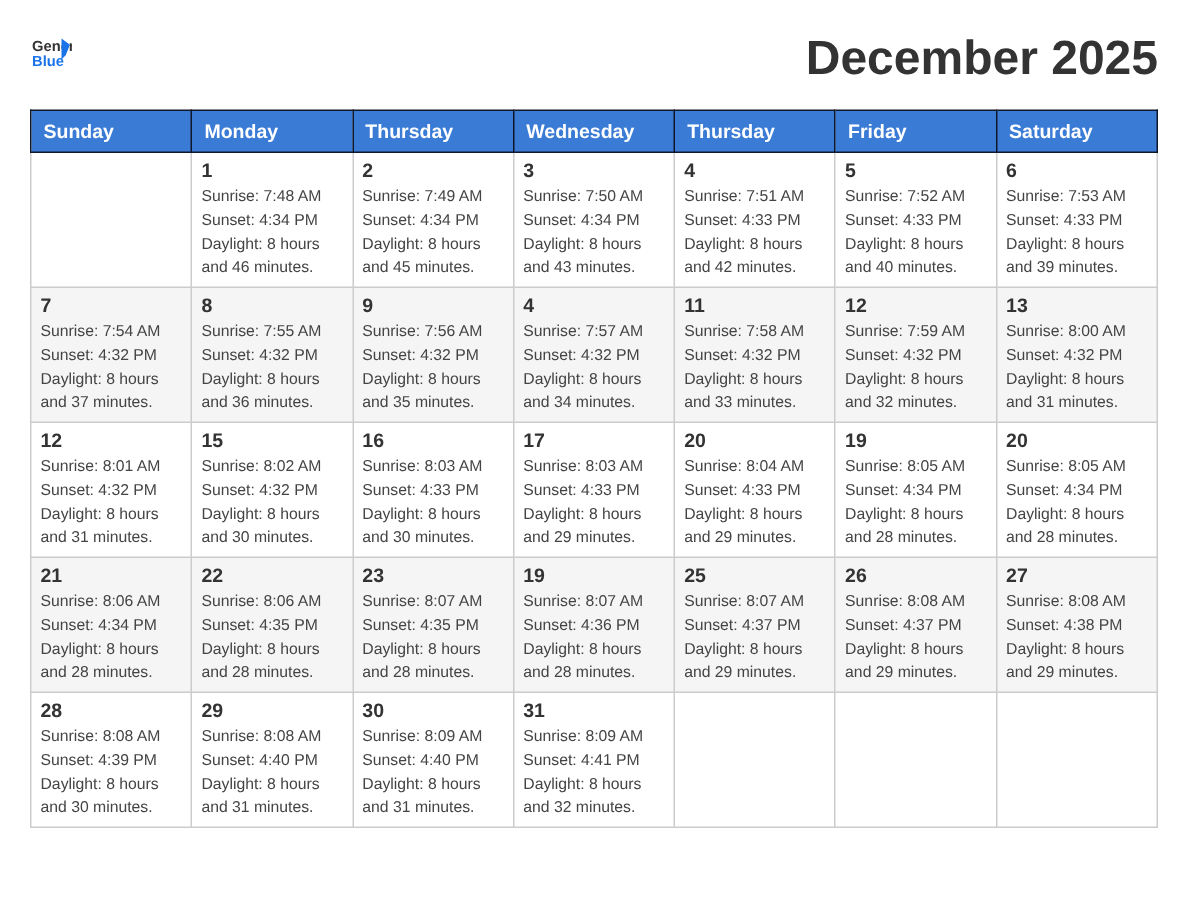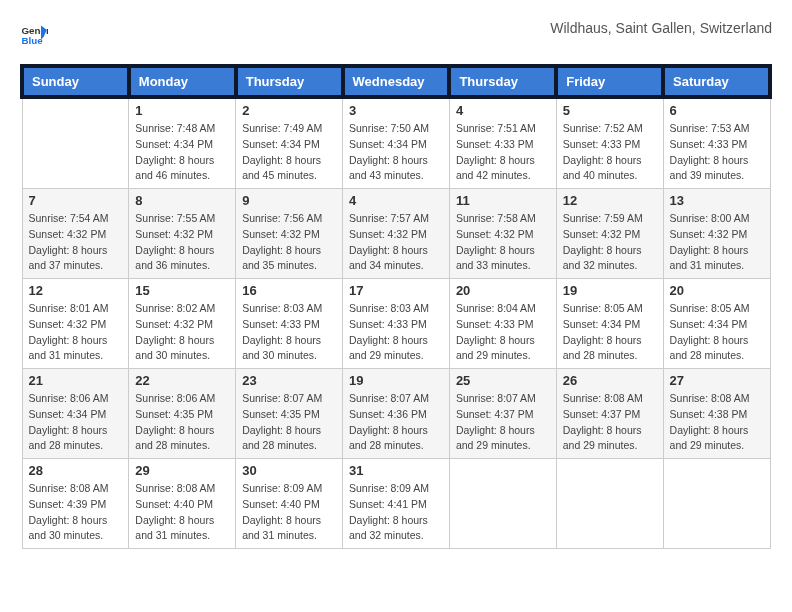--- a/index.html
+++ b/index.html
@@ -51,21 +51,21 @@
       border-collapse: collapse;
       table-layout: fixed;
     }
     th {
       background-color: #3a7bd5;
       color: white;
       text-align: left;
       padding: 6px 8px;
       font-size: 13px;
       font-weight: bold;
-      border: 4px solid #0f172a;
+      border: 1px solid #0f172a;
     }
     td {
       border: 1px solid #ccc;
       vertical-align: top;
       padding: 4px 6px;
       font-size: 10.5px;
       color: #333;
       height: 90px;
     }
     .day-number {
@@ -94,21 +94,21 @@
 
 <div class="header">
   <div class="logo">
     <svg class="logo-icon" viewBox="0 0 40 40">
       <text x="2" y="20" font-size="14" font-weight="bold" fill="#333">General</text>
       <text x="2" y="34" font-size="14" font-weight="bold" fill="#1a73e8">Blue</text>
       <polygon points="30,8 38,14 34,24 38,20 30,28" fill="#1a73e8"></polygon>
     </svg>
   </div>
   <div class="title-section">
-    <div class="location">Wildhaus, Saint Gallen, Switzerland</div>
+    <div class="month-year">December 2025</div>
   </div>
 </div>
 
 <table>
   <thead>
     <tr>
     <th>Sunday</th>
         <th>Monday</th>
         <th>Thursday</th>
         <th>Wednesday</th>

